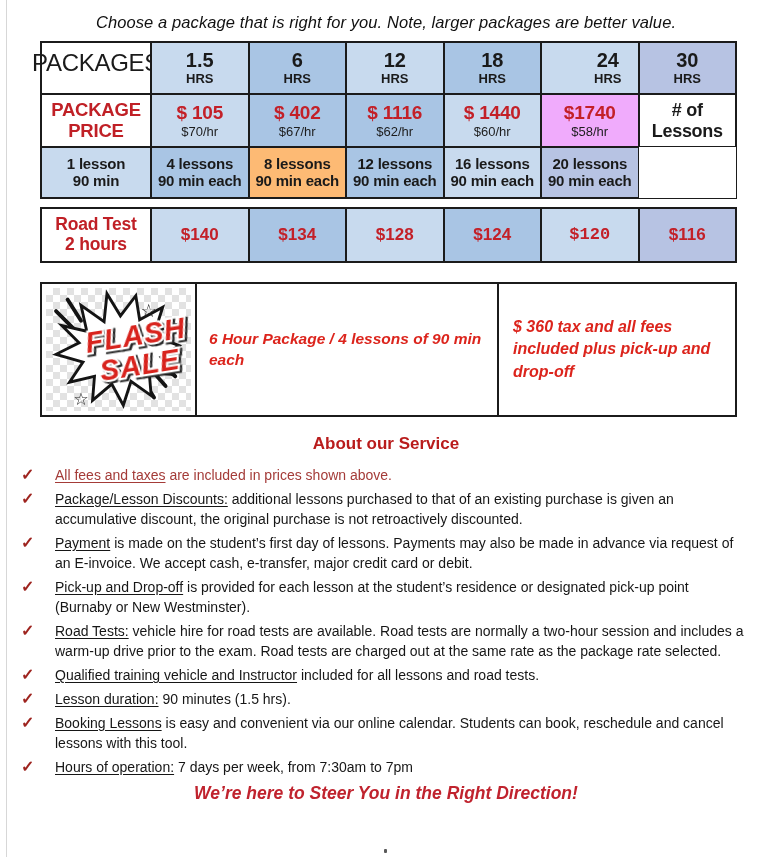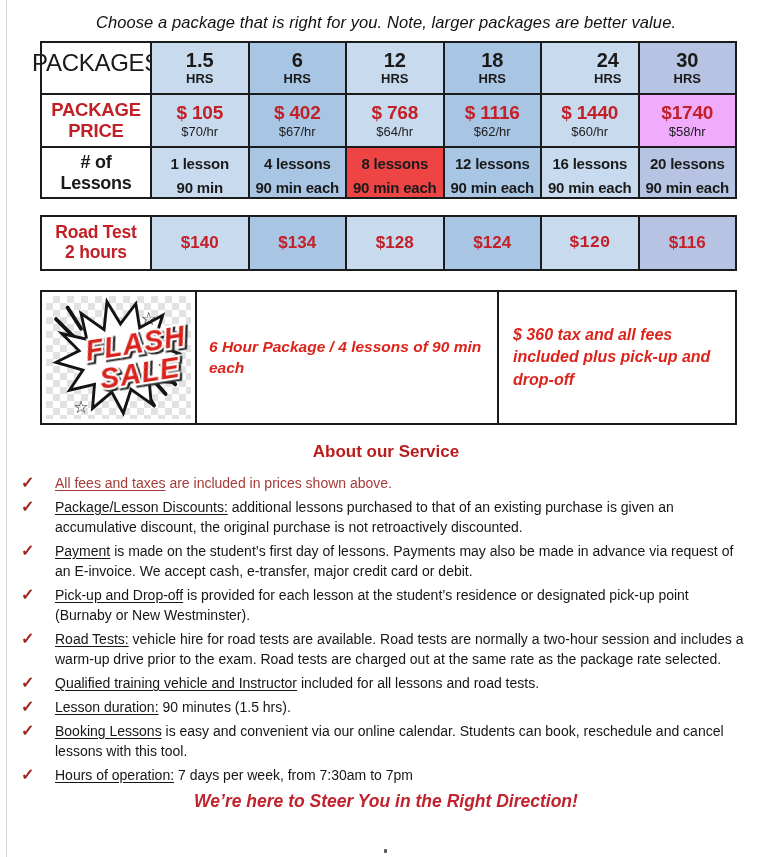--- a/index.html
+++ b/index.html
@@ -13,32 +13,32 @@
   body{font-family:"Liberation Sans",sans-serif;color:#1a1a1a;}
   .page{position:relative;width:772px;height:857px;background:#fff;overflow:hidden;}
   .scan-line{position:absolute;left:6px;top:0;width:1px;height:100%;background:#d7d7d7;}
 
   .doc-title{margin:13px 30px 0 30px;text-align:center;font-style:italic;font-size:16.5px;
     letter-spacing:.1px;color:#111;}
 
   
   .tbl{display:grid;margin-left:40px;width:697px;border:1.5px solid var(--ink);}
   .pkg-tbl{grid-template-columns:110px repeat(6,1fr);grid-template-rows:52px 53px 51px;margin-top:9px;}
-  .rt-tbl{grid-template-columns:110px repeat(6,1fr);grid-template-rows:54px;margin-top:16px;}
+  .rt-tbl{grid-template-columns:110px repeat(6,1fr);grid-template-rows:54px;margin-top:8px;}
   .cell{border:1px solid var(--ink);display:flex;flex-direction:column;justify-content:center;
     align-items:center;text-align:center;line-height:1.12;background:#fff;}
   .corner{justify-content:flex-start;padding-top:7px;}
   .corner .big{font-size:24px;font-weight:normal;letter-spacing:-.3px;}
   .hours-num{font-size:20px;font-weight:bold;}
   .hours-unit{font-size:13px;font-weight:bold;margin-top:1px;}
   .red-label{color:var(--label-red);font-weight:bold;font-size:18.5px;letter-spacing:-.2px;}
   .price-main{color:var(--price-red);font-weight:bold;font-size:19px;letter-spacing:-.2px;}
   .price-rate{font-size:13px;color:#1d1d1d;margin-top:2px;}
   .lessons-label{font-weight:bold;font-size:18px;letter-spacing:-.3px;}
-  .lessons-main{font-weight:bold;font-size:15px;letter-spacing:-.2px;margin-top:7px;}
+  .lessons-main{font-weight:bold;font-size:15px;letter-spacing:-.2px;}
   .rt-label{color:var(--label-red);font-weight:bold;font-size:17.5px;letter-spacing:-.2px;}
   .rt-price{color:var(--price-red);font-weight:bold;font-size:17px;}
 
   
   .flash-tbl{grid-template-columns:155px 302px 1fr;grid-template-rows:133px;margin-top:19px;}
   .flash-img-cell{padding:4px;background:#fff;}
   .flash-img{width:100%;height:100%;
     background:repeating-conic-gradient(#e2e2e2 0% 25%, #ffffff 0% 50%);
     background-size:14px 14px;position:relative;overflow:hidden;}
   .flash-offer,.flash-note{align-items:flex-start;text-align:left;justify-content:center;
@@ -104,24 +104,20 @@
       <span class="red-label">PRICE</span>
     </div>
     <div class="cell" style="background: rgb(200, 218, 238);">
       <span class="price-main">$ 105</span>
       <span class="price-rate">$70/hr</span>
     </div>
     <div class="cell" style="background: rgb(169, 197, 228);">
       <span class="price-main">$ 402</span>
       <span class="price-rate">$67/hr</span>
     </div>
-    <div class="cell" style="background: rgb(200, 218, 238);">
-      <span class="price-main">$ 768</span>
-      <span class="price-rate">$64/hr</span>
-    </div>
     <div class="cell" style="background: rgb(169, 197, 228);">
       <span class="price-main">$ 1116</span>
       <span class="price-rate">$62/hr</span>
     </div>
     <div class="cell" style="background: rgb(200, 218, 238);">
       <span class="price-main">$ 1440</span>
       <span class="price-rate">$60/hr</span>
     </div>
     <div class="cell" style="background: #f0abfc;">
       <span class="price-main">$1740</span>
@@ -133,21 +129,21 @@
       <span class="lessons-label">Lessons</span>
     </div>
     <div class="cell" style="background: rgb(200, 218, 238);">
       <span class="lessons-main">1 lesson</span>
       <span class="lessons-main">90 min</span>
     </div>
     <div class="cell" style="background: rgb(169, 197, 228);">
       <span class="lessons-main">4 lessons</span>
       <span class="lessons-main">90 min each</span>
     </div>
-    <div class="cell" style="background: #ef4444;">
+    <div class="cell" style="background: #fdba74;">
       <span class="lessons-main">8 lessons</span>
       <span class="lessons-main">90 min each</span>
     </div>
     <div class="cell" style="background: rgb(169, 197, 228);">
       <span class="lessons-main">12 lessons</span>
       <span class="lessons-main">90 min each</span>
     </div>
     <div class="cell" style="background: rgb(200, 218, 238);">
       <span class="lessons-main">16 lessons</span>
       <span class="lessons-main">90 min each</span>

